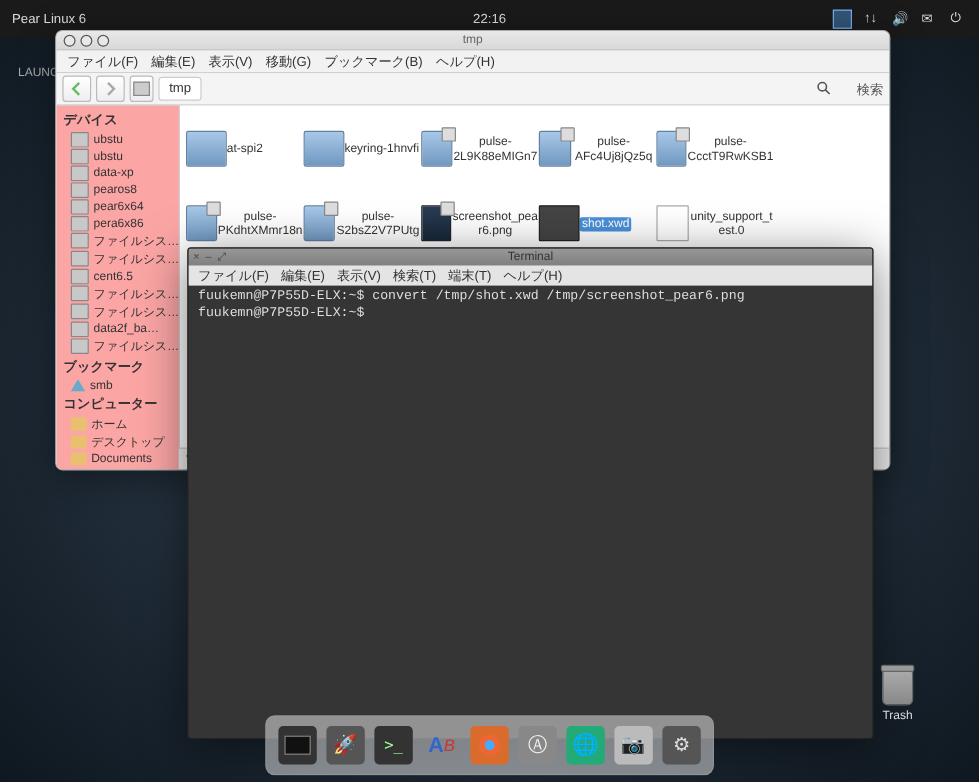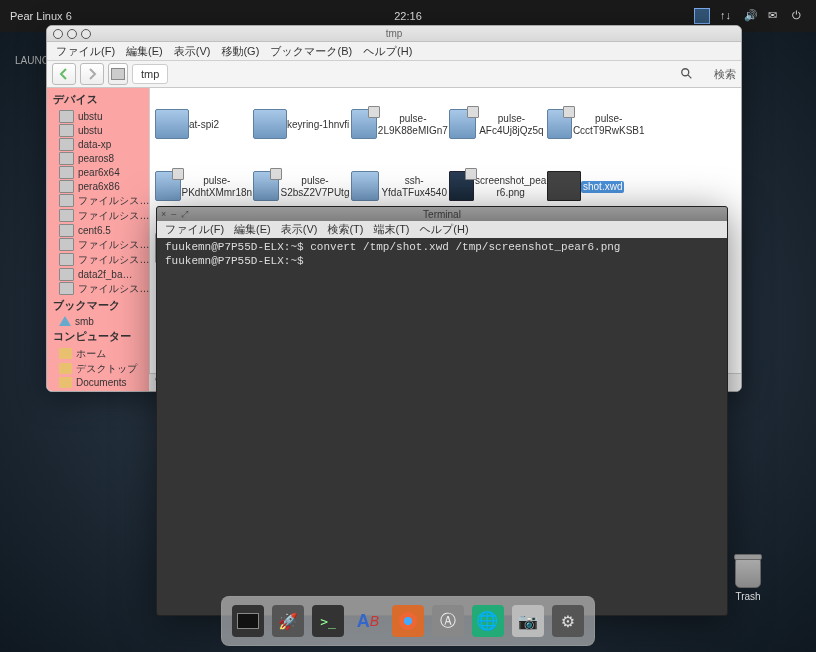--- a/index.html
+++ b/index.html
@@ -206,24 +206,20 @@
         </div>
         <div class="file">
           <div class="ficon folder-big lock"></div>
           <div class="flabel">pulse-PKdhtXMmr18n</div>
         </div>
         <div class="file">
           <div class="ficon folder-big lock"></div>
           <div class="flabel">pulse-S2bsZ2V7PUtg</div>
         </div>
         <div class="file">
-          <div class="ficon folder-big"></div>
-          <div class="flabel">ssh-YfdaTFux4540</div>
-        </div>
-        <div class="file">
           <div class="ficon file-img"></div>
           <div class="flabel">screenshot_pear6.png</div>
         </div>
         <div class="file selected">
           <div class="ficon file-bin"></div>
           <div class="flabel">shot.xwd</div>
         </div>
         <div class="file">
           <div class="ficon file-doc"></div>
           <div class="flabel">unity_support_test.0</div>

